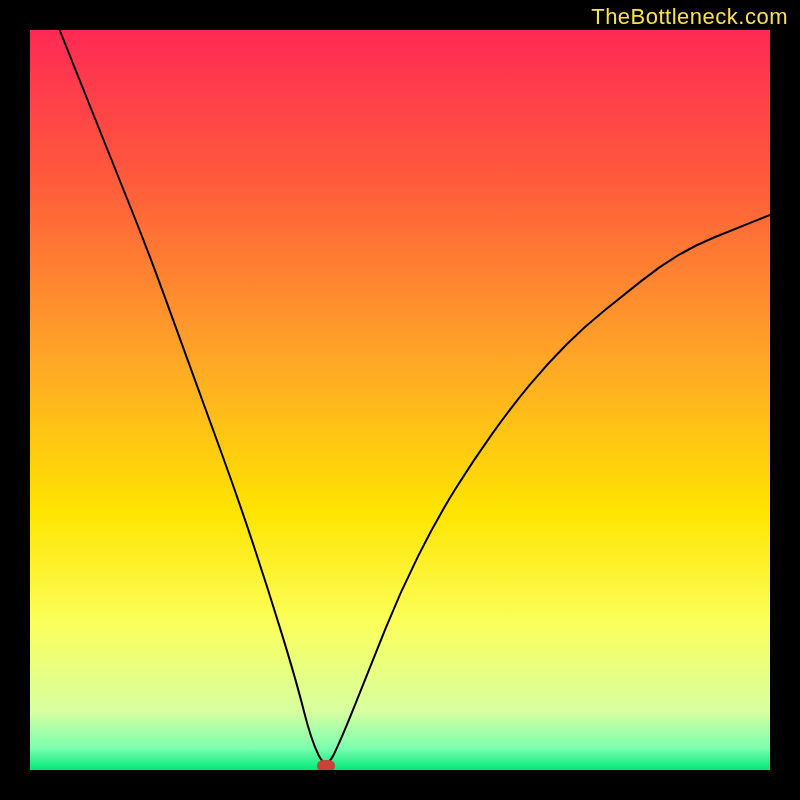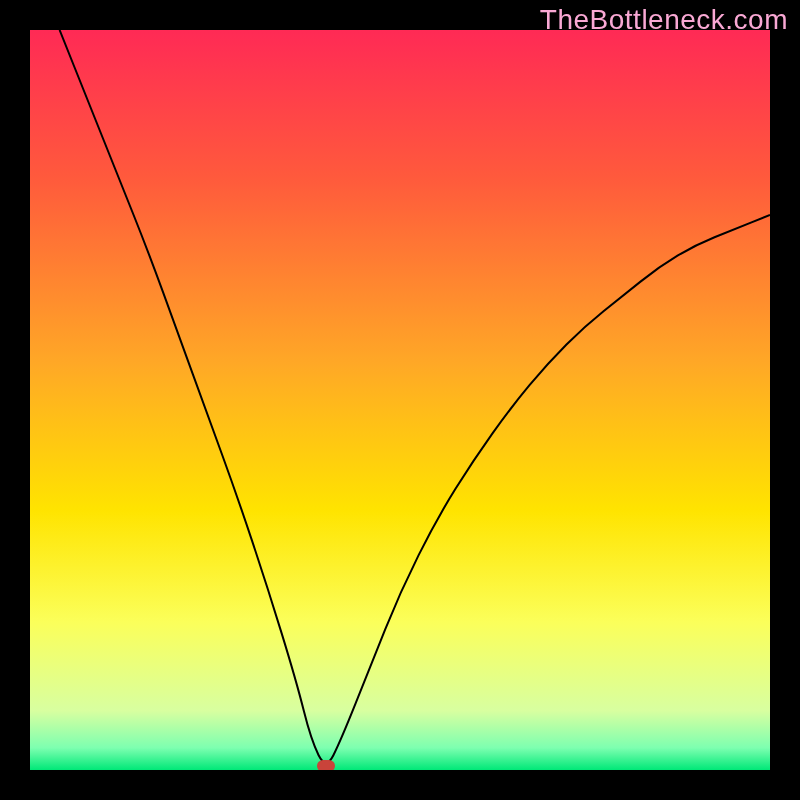--- a/index.html
+++ b/index.html
@@ -8,22 +8,22 @@
     width: 800px;
     height: 800px;
     background: #000;
     font-family: Arial, Helvetica, sans-serif;
     position: relative;
   }
   .watermark {
     position: absolute;
     top: 4px;
     right: 12px;
-    color: #f9a8d4;
-    font-size: 28px;
+    color: #fde047;
+    font-size: 22px;
     font-weight: 500;
     z-index: 10;
     letter-spacing: 0.5px;
   }
   .plot-area {
     position: absolute;
     left: 30px;
     top: 30px;
     width: 740px;
     height: 740px;

